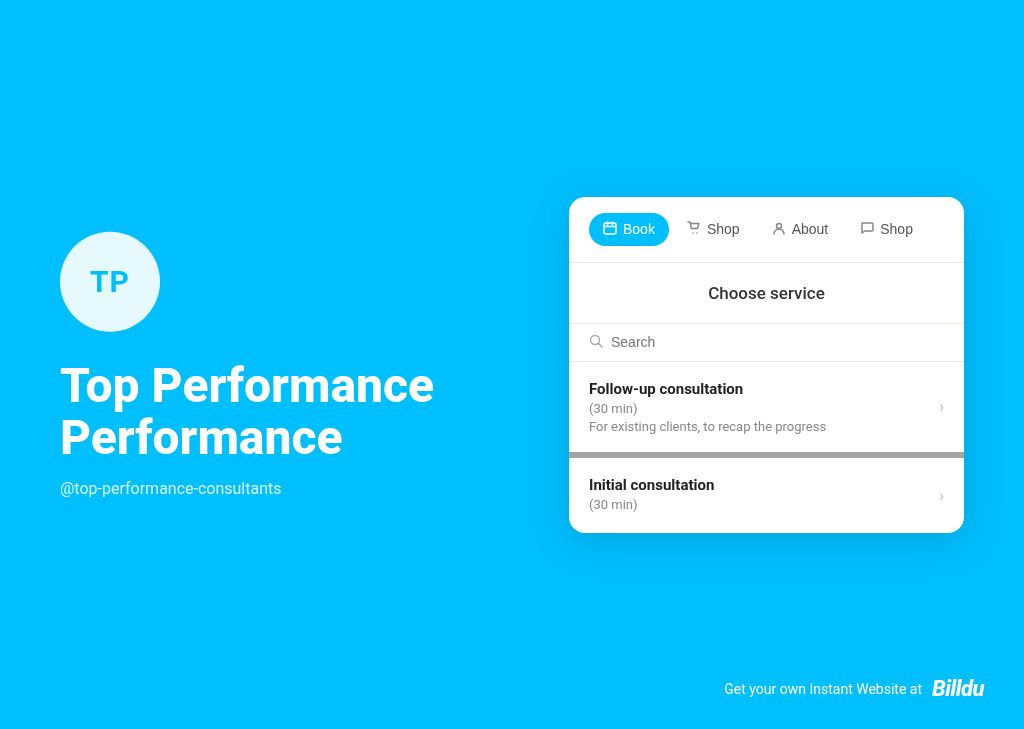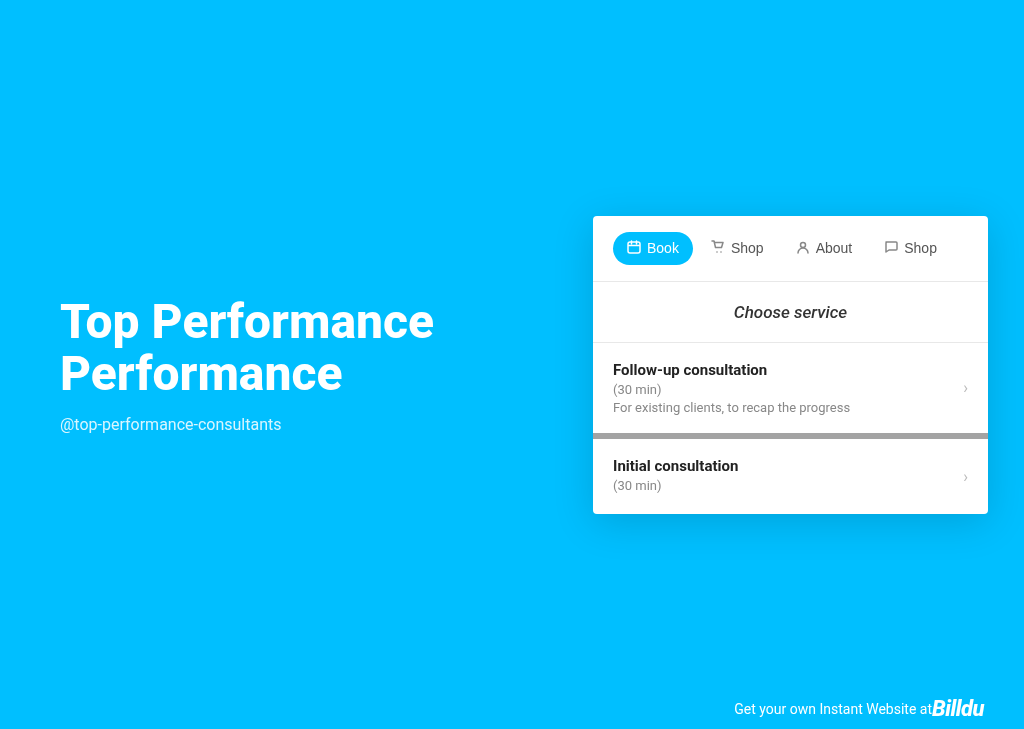--- a/index.html
+++ b/index.html
@@ -51,26 +51,26 @@
 
     .company-handle {
       font-size: 16px;
       color: rgba(255,255,255,0.85);
       font-weight: 400;
     }
 
     
     .card {
       position: absolute;
-      right: 36px;
+      right: 60px;
       top: 50%;
       transform: translateY(-50%);
       width: 395px;
       background: white;
-      border-radius: 4px;
+      border-radius: 16px;
       box-shadow: 0 8px 40px rgba(0,0,0,0.15);
       overflow: hidden;
     }
 
     
     .nav-tabs {
       display: flex;
       align-items: center;
       padding: 16px 20px;
       border-bottom: 1px solid #e8e8e8;
@@ -101,21 +101,20 @@
     }
 
     
     .section-heading {
       text-align: center;
       padding: 20px;
       font-size: 17px;
       font-weight: 500;
       color: #333;
       border-bottom: 1px solid #e8e8e8;
-      font-style: italic;
     }
 
     
     .search-bar {
       display: flex;
       align-items: center;
       padding: 10px 20px;
       border-bottom: 1px solid #e8e8e8;
       gap: 8px;
     }
@@ -172,44 +171,48 @@
 
     .chevron-right {
       color: #bbb;
       font-size: 16px;
       margin-left: 10px;
     }
 
     
     .footer {
       position: absolute;
-      bottom: 8px;
+      bottom: 28px;
       right: 40px;
       display: flex;
       align-items: center;
+      gap: 10px;
       color: white;
       font-size: 14px;
     }
 
     .billdu-logo {
       font-size: 22px;
       font-weight: 800;
       font-style: italic;
       color: white;
       letter-spacing: -0.5px;
     }
 
     .billdu-logo span {
       color: white;
     }
   </style>
 </head>
 <body>
 
 <div class="left-section">
+  <div class="avatar-circle">
+    <span class="avatar-initials">TP</span>
+  </div>
   <div class="company-name">Top Performance Performance</div>
   <div class="company-handle">@top-performance-consultants</div>
 </div>
 
 <div class="card">
 
   <div class="nav-tabs">
     <button class="nav-tab active">
       <span class="nav-tab-icon">
         <svg width="14" height="14" viewBox="0 0 14 14" fill="none">
@@ -248,20 +251,29 @@
         <svg width="14" height="14" viewBox="0 0 14 14" fill="none">
           <path d="M2 2h10a1 1 0 0 1 1 1v6a1 1 0 0 1-1 1H5l-3 2V3a1 1 0 0 1 1-1z" stroke="#888" stroke-width="1.5" fill="none" stroke-linejoin="round"></path>
         </svg>
       </span>
       <span>Shop</span>
     </button>
   </div>
 
   <div class="section-heading">Choose service</div>
 
+  <div class="search-bar">
+    <span class="search-icon-wrap">
+      <svg width="14" height="14" viewBox="0 0 14 14" fill="none">
+        <circle cx="6" cy="6" r="4.5" stroke="#aaa" stroke-width="1.5" fill="none"></circle>
+        <line x1="9.5" y1="9.5" x2="13" y2="13" stroke="#aaa" stroke-width="1.5" stroke-linecap="round"></line>
+      </svg>
+    </span>
+    <input type="text" class="search-input" placeholder="Search" style="">
+  </div>
 
   <div class="service-item">
     <div class="service-info">
       <div class="service-name">Follow-up consultation</div>
       <div class="service-duration">(30 min)</div>
       <div class="service-desc">For existing clients, to recap the progress</div>
     </div>
     <span class="chevron-right">›</span>
   </div>
 

